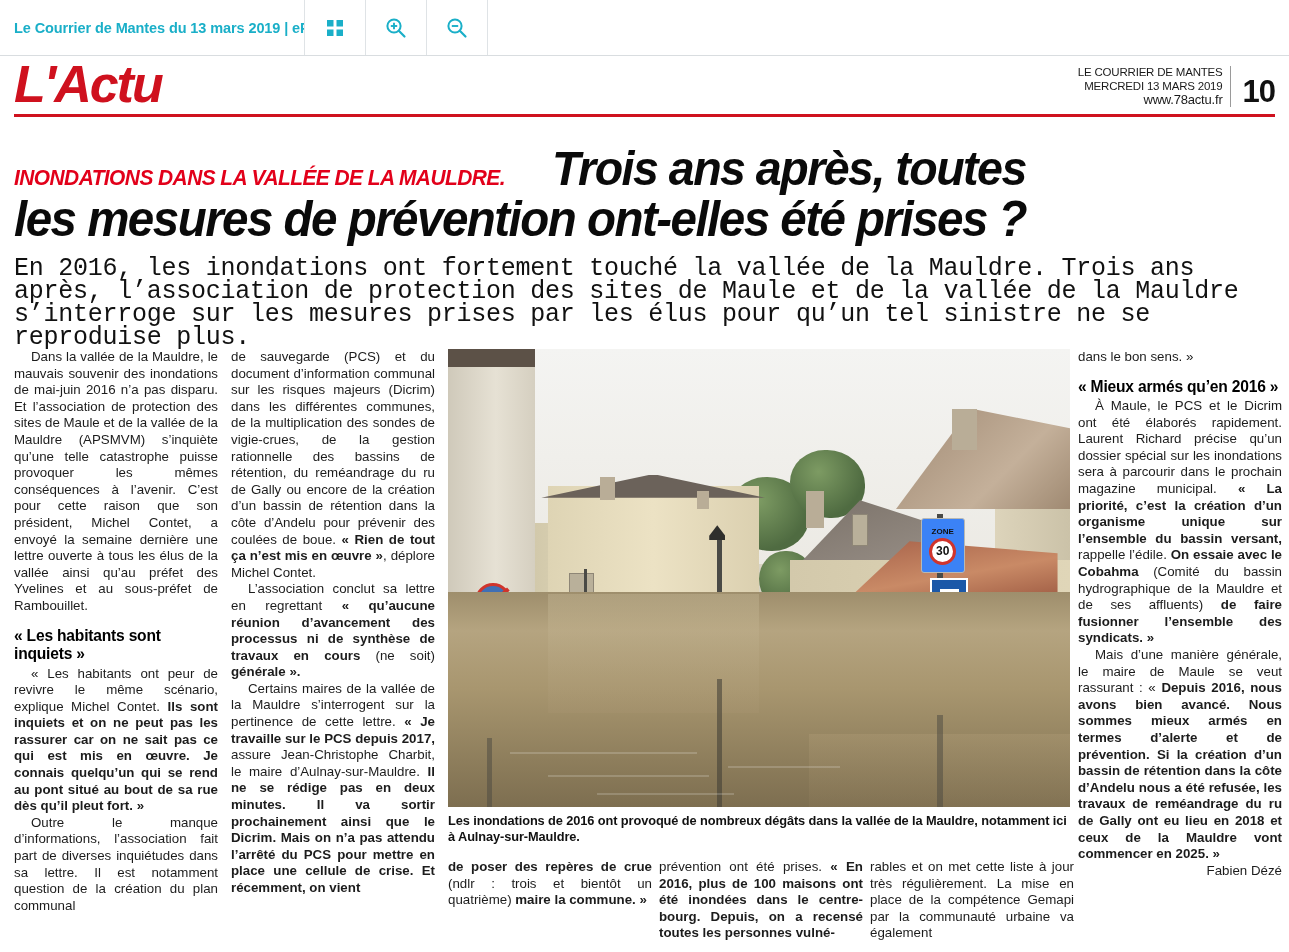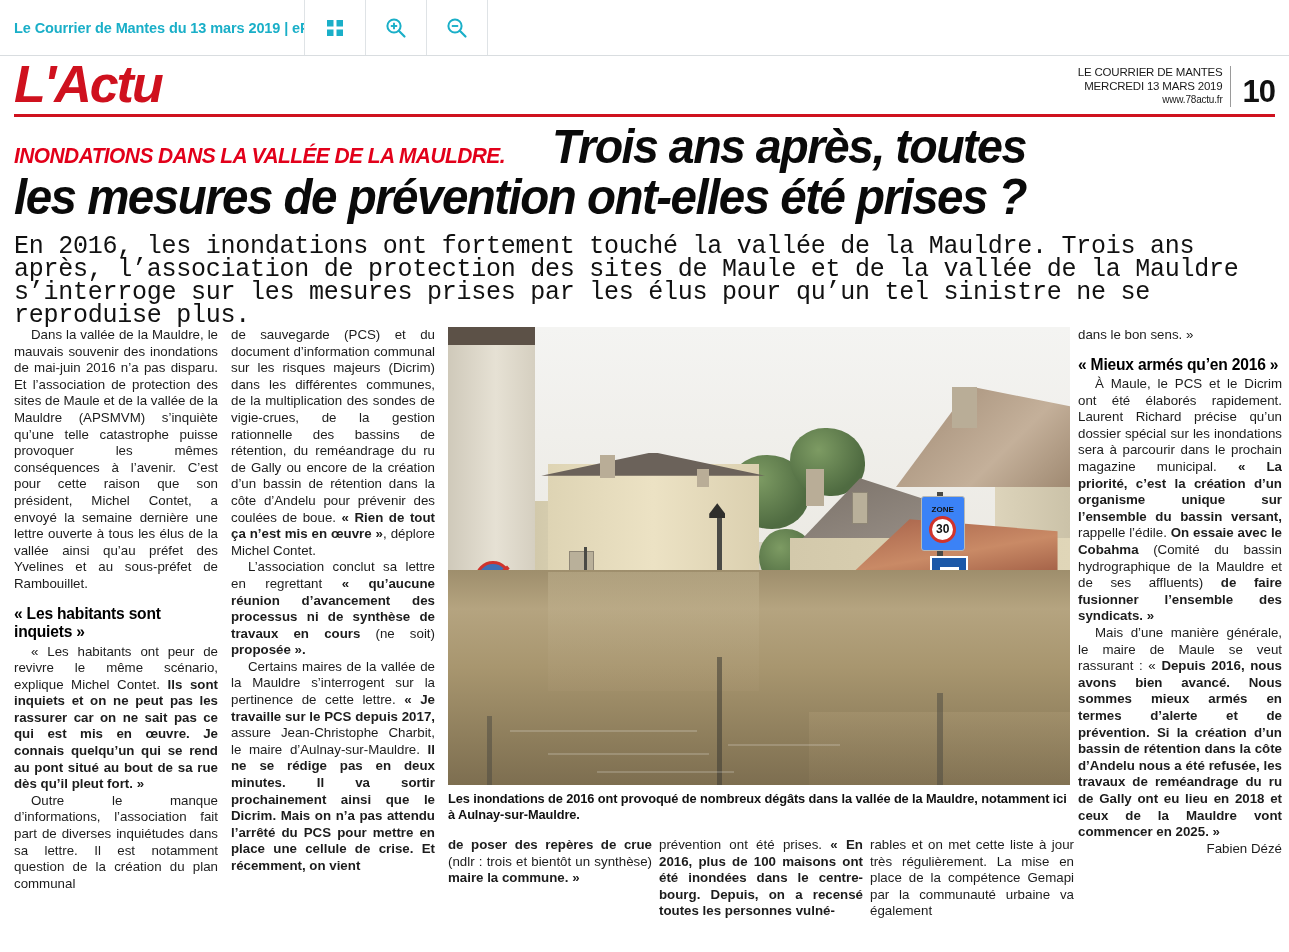--- a/index.html
+++ b/index.html
@@ -54,32 +54,32 @@
     display: flex; align-items: flex-end;
   }
   #masthead-lines {
     text-align: right;
     padding-right: 7px;
     border-right: 1.5px solid #9a9a9a;
     font-size: 11.5px; line-height: 13.5px;
     color: #1a1a1a;
     letter-spacing: -0.2px;
   }
-  #masthead-lines .ln3 { font-size: 10px; }
+  #masthead-lines .ln3 { font-size: 13px; }
   #page-num {
     font-size: 31px; line-height: 30px; font-weight: bold;
     color: #111; padding-left: 12px; letter-spacing: -1px;
   }
   #rule-red {
     position: absolute; left: 0; right: 0; top: 58px;
     height: 3px; background: #cf111e;
   }
 
   
-  #headline-block { margin-top: 4px; }
+  #headline-block { margin-top: 26px; }
   #kicker-line {
     display: flex; align-items: baseline; gap: 10px;
     line-height: 0.98;
   }
   #kicker {
     color: #e2001a;
     font-weight: bold; font-style: italic;
     font-size: 22.5px;
     letter-spacing: -0.6px;
     white-space: nowrap;
@@ -343,21 +343,21 @@
 
     <div class="col" id="col1">
       <p>Dans la vallée de la Mauldre, le mauvais souvenir des inondations de mai-juin 2016 n’a pas disparu. Et l’association de protection des sites de Maule et de la vallée de la Mauldre (APSMVM) s’inquiète qu’une telle catastrophe puisse provoquer les mêmes conséquences à l’avenir. C’est pour cette raison que son président, Michel Contet, a envoyé la semaine dernière une lettre ouverte à tous les élus de la vallée ainsi qu’au préfet des Yvelines et au sous-préfet de Rambouillet.</p>
       <h3>« Les habitants sont inquiets »</h3>
       <p><span>« Les habitants ont peur de revivre le même scénario, explique Michel Contet. </span><b>Ils sont inquiets et on ne peut pas les rassurer car on ne sait pas ce qui est mis en œuvre. Je connais quelqu’un qui se rend au pont situé au bout de sa rue dès qu’il pleut fort. »</b></p>
       <p>Outre le manque d’informations, l’association fait part de diverses inquiétudes dans sa lettre. Il est notamment question de la création du plan communal</p>
     </div>
 
     <div class="col" id="col2">
       <p class="noindent"><span>de sauvegarde (PCS) et du document d’information communal sur les risques majeurs (Dicrim) dans les différentes communes, de la multiplication des sondes de vigie-crues, de la gestion rationnelle des bassins de rétention, du reméandrage du ru de Gally ou encore de la création d’un bassin de rétention dans la côte d’Andelu pour prévenir des coulées de boue. </span><b>« Rien de tout ça n’est mis en œuvre »</b><span>, déplore Michel Contet.</span></p>
-      <p><span>L’association conclut sa lettre en regrettant </span><b>« qu’aucune réunion d’avancement des processus ni de synthèse de travaux en cours </b><span>(ne soit) </span><b>proposée ».</b></p>
+      <p><span>L’association conclut sa lettre en regrettant </span><b>« qu’aucune réunion d’avancement des processus ni de synthèse de travaux en cours </b><span>(ne soit) </span><b>générale ».</b></p>
       <p><span>Certains maires de la vallée de la Mauldre s’interrogent sur la pertinence de cette lettre. </span><b>« Je travaille sur le PCS depuis 2017,</b><span> assure Jean-Christophe Charbit, le maire d’Aulnay-sur-Mauldre. </span><b>Il ne se rédige pas en deux minutes. Il va sortir prochainement ainsi que le Dicrim. Mais on n’a pas attendu l’arrêté du PCS pour mettre en place une cellule de crise. Et récemment, on vient</b></p>
     </div>
 
     <div id="photo-wrap">
       <div id="photo">
         <div class="sky"></div>
 
         <div class="tree" style="left:45%;top:28%;width:13%;height:16%;"></div>
         <div class="tree" style="left:55%;top:22%;width:12%;height:15%;"></div>
         <div class="tree" style="left:50%;top:44%;width:9%;height:13%;"></div>
@@ -421,21 +421,21 @@
         <div class="waterstreak" style="left:10%;top:88%;width:30%;"></div>
         <div class="waterstreak" style="left:16%;top:93%;width:26%;"></div>
         <div class="waterstreak" style="left:24%;top:97%;width:22%;"></div>
         <div class="waterstreak" style="left:45%;top:91%;width:18%;"></div>
       </div>
       <div id="caption">Les inondations de 2016 ont provoqué de nombreux dégâts dans la vallée de la Mauldre, notamment ici à Aulnay-sur-Mauldre.</div>
     </div>
 
     <div id="lower-area">
       <div class="lcol" id="lcol3">
-        <p class="noindent"><b>de poser des repères de crue </b><span>(ndlr : trois et bientôt un synthèse)</span><b> maire la commune. »</b></p>
+        <p class="noindent"><b>de poser des repères de crue </b><span>(ndlr : trois et bientôt un quatrième)</span><b> maire la commune. »</b></p>
       </div>
       <div class="lcol" id="lcol4">
         <p class="noindent"><span>prévention ont été prises. </span><b>« En 2016, plus de 100 maisons ont été inondées dans le centre-bourg. Depuis, on a recensé toutes les personnes vulné-</b></p>
       </div>
       <div class="lcol" id="lcol5">
         <p class="noindent">rables et on met cette liste à jour très régulièrement. La mise en place de la compétence Gemapi par la communauté urbaine va également</p>
       </div>
     </div>
 
     <div class="col" id="col5">

